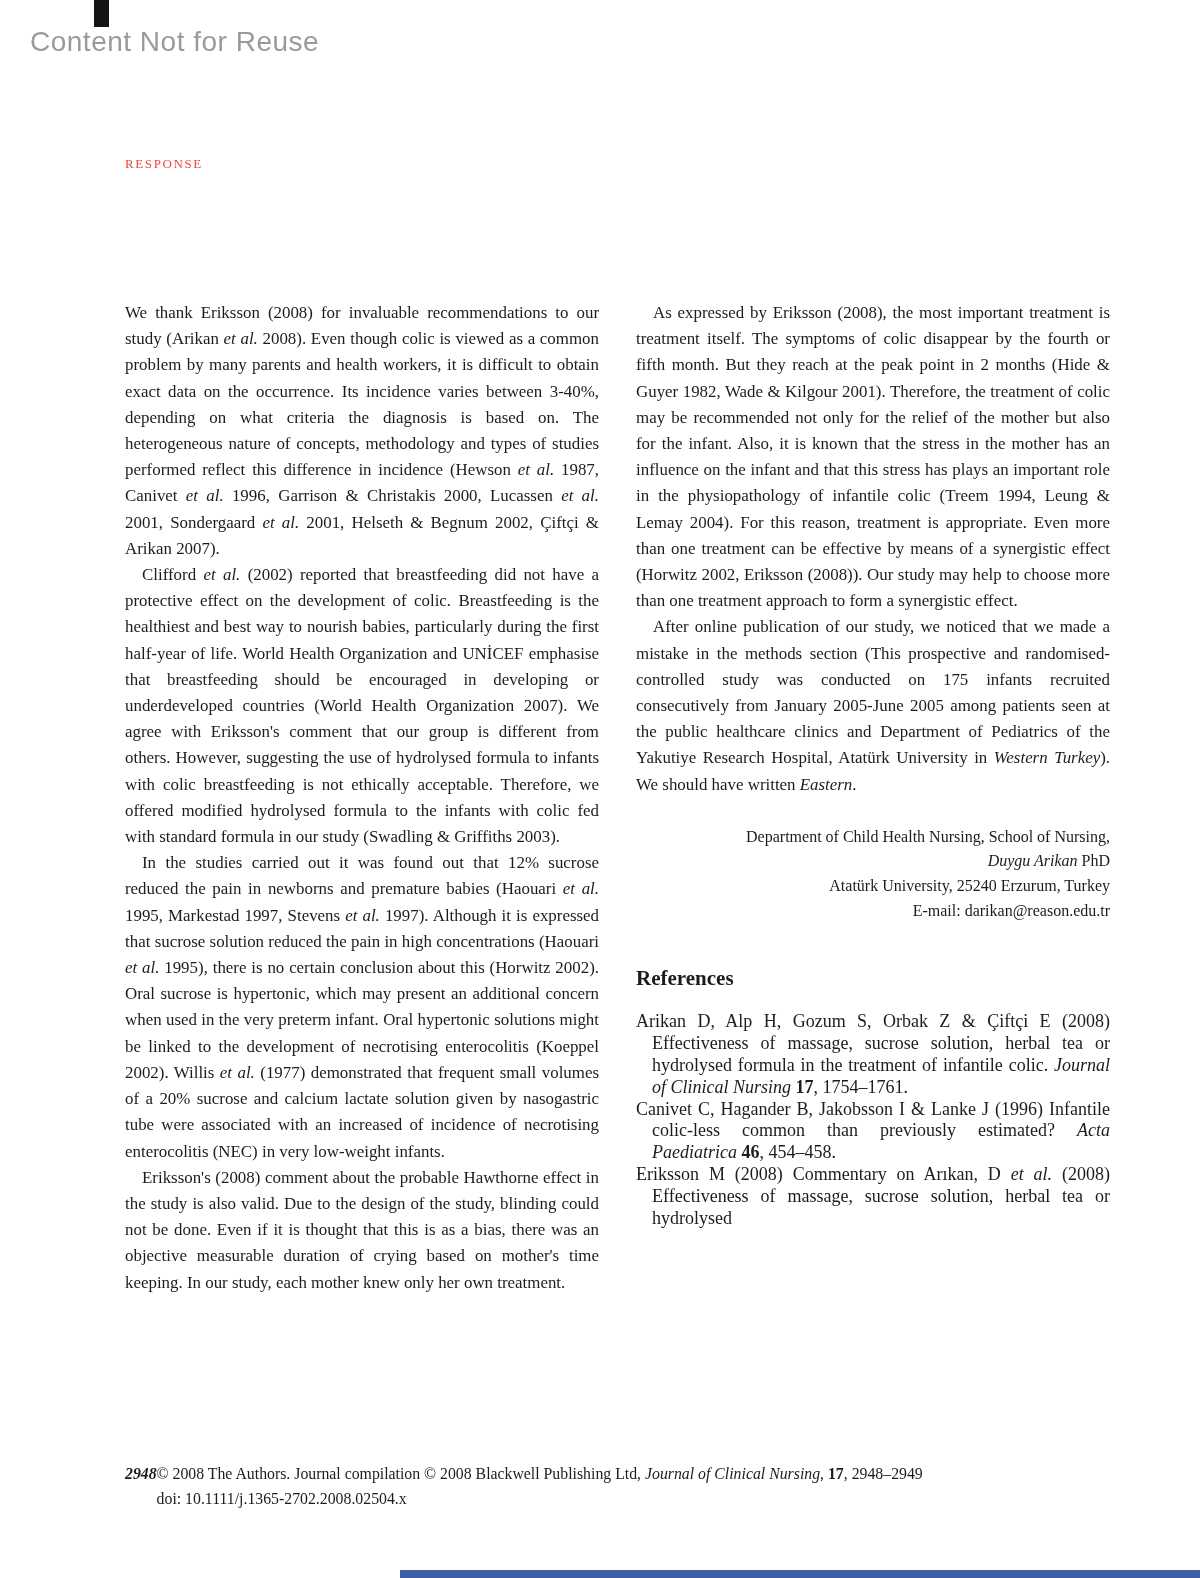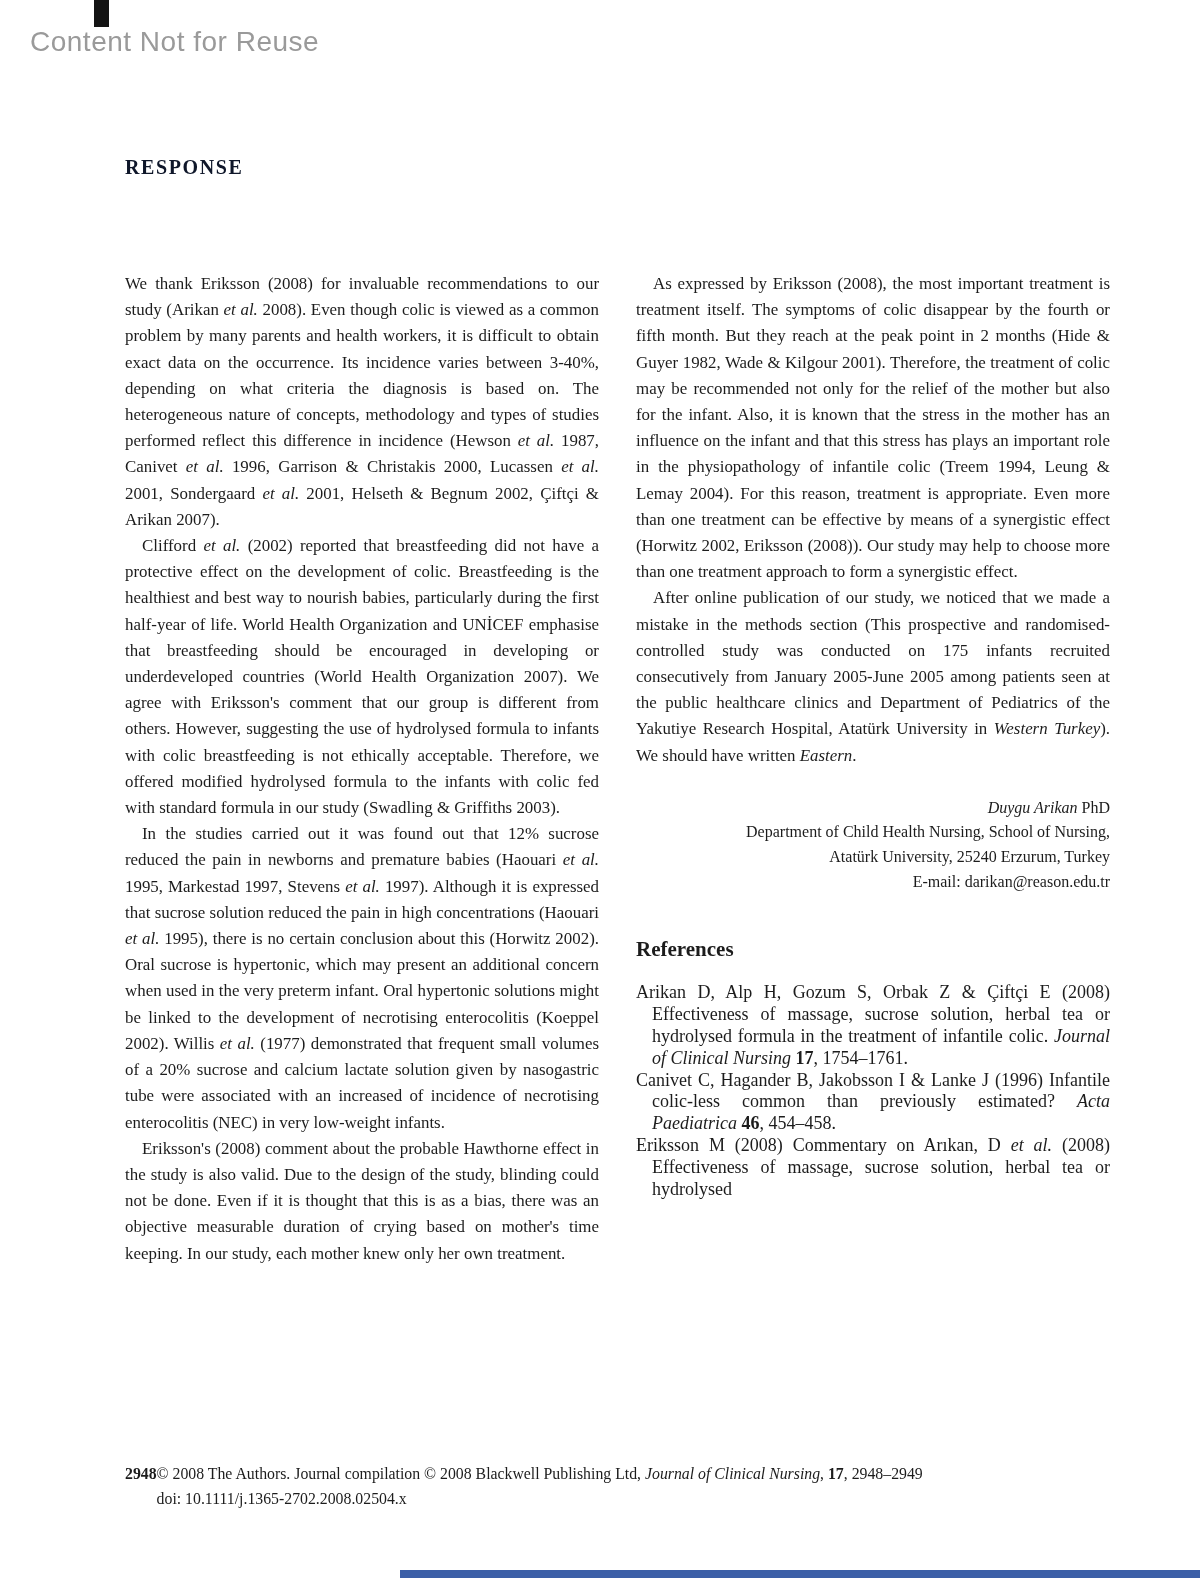--- a/index.html
+++ b/index.html
@@ -7,37 +7,37 @@
   body {
     width:1200px; height:1578px; position:relative; overflow:hidden;
     font-family:"Liberation Serif", serif; color:#1c1c1c;
   }
   .top-mark { position:absolute; left:94px; top:0; width:15px; height:27px; background:#141414; }
   .watermark {
     position:absolute; left:30px; top:26px;
     font-family:Liberation Sans, sans-serif; font-size:28px; color:#9a9a9a; letter-spacing:0.5px;
   }
   .content { position:absolute; left:125px; top:156px; width:985px; }
-  .section-heading { font-size:20px; font-weight:bold; letter-spacing:1.6px; color:#0f172a; }
+  .section-heading { font-size:13px; font-weight:normal; letter-spacing:1.6px; color:#ef4444; }
   .columns { display:flex; gap:37px; margin-top:92px; }
-  .col { width:474px; font-size:16.9px; line-height:26.2px; text-align:justify; }
+  .col { width:474px; font-size:16.9px; line-height:26.2px; text-align:justify;margin-top:36px; }
   p.para { margin:0; }
   p.indent { text-indent:17px; }
   .signature { margin-top:27px; text-align:right; font-size:16px; line-height:24.6px; }
   .sig-line { text-align:right; }
   .refs-heading { font-size:21px; font-weight:bold; margin-top:42px; margin-bottom:20px; text-align:left; }
   .ref {
     font-size:18px; line-height:21.8px; margin:0; text-align:justify;
     padding-left:16px; text-indent:-16px;
   }
   .footer {
     position:absolute; left:125px; top:1462px; width:985px;
     display:flex; align-items:flex-start; font-size:15.8px; line-height:24.5px;
   }
-  .page-num { font-weight:bold; }
+  .page-num { font-weight:bold;font-style:italic; }
   .footer-text { flex:1; text-align:left; }
   .bottom-bar { position:absolute; left:400px; right:0; bottom:0; height:8px; background:#3c5fa7; }
 </style>
 </head>
 <body>
 
 <div class="page">
 
   <div class="top-mark"></div>
 
@@ -54,22 +54,22 @@
         <p class="para indent">Clifford <i>et al.</i> (2002) reported that breastfeeding did not have a protective effect on the development of colic. Breastfeeding is the healthiest and best way to nourish babies, particularly during the first half-year of life. World Health Organization and UNİCEF emphasise that breastfeeding should be encouraged in developing or underdeveloped countries (World Health Organization 2007). We agree with Eriksson's comment that our group is different from others. However, suggesting the use of hydrolysed formula to infants with colic breastfeeding is not ethically acceptable. Therefore, we offered modified hydrolysed formula to the infants with colic fed with standard formula in our study (Swadling &amp; Griffiths 2003).</p>
         <p class="para indent">In the studies carried out it was found out that 12% sucrose reduced the pain in newborns and premature babies (Haouari <i>et al.</i> 1995, Markestad 1997, Stevens <i>et al.</i> 1997). Although it is expressed that sucrose solution reduced the pain in high concentrations (Haouari <i>et al.</i> 1995), there is no certain conclusion about this (Horwitz 2002). Oral sucrose is hypertonic, which may present an additional concern when used in the very preterm infant. Oral hypertonic solutions might be linked to the development of necrotising enterocolitis (Koeppel 2002). Willis <i>et al.</i> (1977) demonstrated that frequent small volumes of a 20% sucrose and calcium lactate solution given by nasogastric tube were associated with an increased of incidence of necrotising enterocolitis (NEC) in very low-weight infants.</p>
         <p class="para indent">Eriksson's (2008) comment about the probable Hawthorne effect in the study is also valid. Due to the design of the study, blinding could not be done. Even if it is thought that this is as a bias, there was an objective measurable duration of crying based on mother's time keeping. In our study, each mother knew only her own treatment.</p>
       </div>
 
       <div class="col">
         <p class="para indent">As expressed by Eriksson (2008), the most important treatment is treatment itself. The symptoms of colic disappear by the fourth or fifth month. But they reach at the peak point in 2 months (Hide &amp; Guyer 1982, Wade &amp; Kilgour 2001). Therefore, the treatment of colic may be recommended not only for the relief of the mother but also for the infant. Also, it is known that the stress in the mother has an influence on the infant and that this stress has plays an important role in the physiopathology of infantile colic (Treem 1994, Leung &amp; Lemay 2004). For this reason, treatment is appropriate. Even more than one treatment can be effective by means of a synergistic effect (Horwitz 2002, Eriksson (2008)). Our study may help to choose more than one treatment approach to form a synergistic effect.</p>
         <p class="para indent">After online publication of our study, we noticed that we made a mistake in the methods section (This prospective and randomised-controlled study was conducted on 175 infants recruited consecutively from January 2005-June 2005 among patients seen at the public healthcare clinics and Department of Pediatrics of the Yakutiye Research Hospital, Atatürk University in <i>Western Turkey</i>). We should have written <i>Eastern</i>.</p>
 
         <div class="signature">
+          <div class="sig-line">Department of Child Health Nursing, School of Nursing,</div>
           <div class="sig-line"><i>Duygu Arikan</i> PhD</div>
-          <div class="sig-line">Department of Child Health Nursing, School of Nursing,</div>
           <div class="sig-line">Atatürk University, 25240 Erzurum, Turkey</div>
           <div class="sig-line">E-mail: darikan@reason.edu.tr</div>
         </div>
 
         <h2 class="refs-heading">References</h2>
 
         <div class="refs">
           <p class="ref">Arikan D, Alp H, Gozum S, Orbak Z &amp; Çiftçi E (2008) Effectiveness of massage, sucrose solution, herbal tea or hydrolysed formula in the treatment of infantile colic. <i>Journal of Clinical Nursing</i> <b>17</b>, 1754–1761.</p>
           <p class="ref">Canivet C, Hagander B, Jakobsson I &amp; Lanke J (1996) Infantile colic-less common than previously estimated? <i>Acta Paediatrica</i> <b>46</b>, 454–458.</p>
           <p class="ref">Eriksson M (2008) Commentary on Arıkan, D <i>et al.</i> (2008) Effectiveness of massage, sucrose solution, herbal tea or hydrolysed</p>

